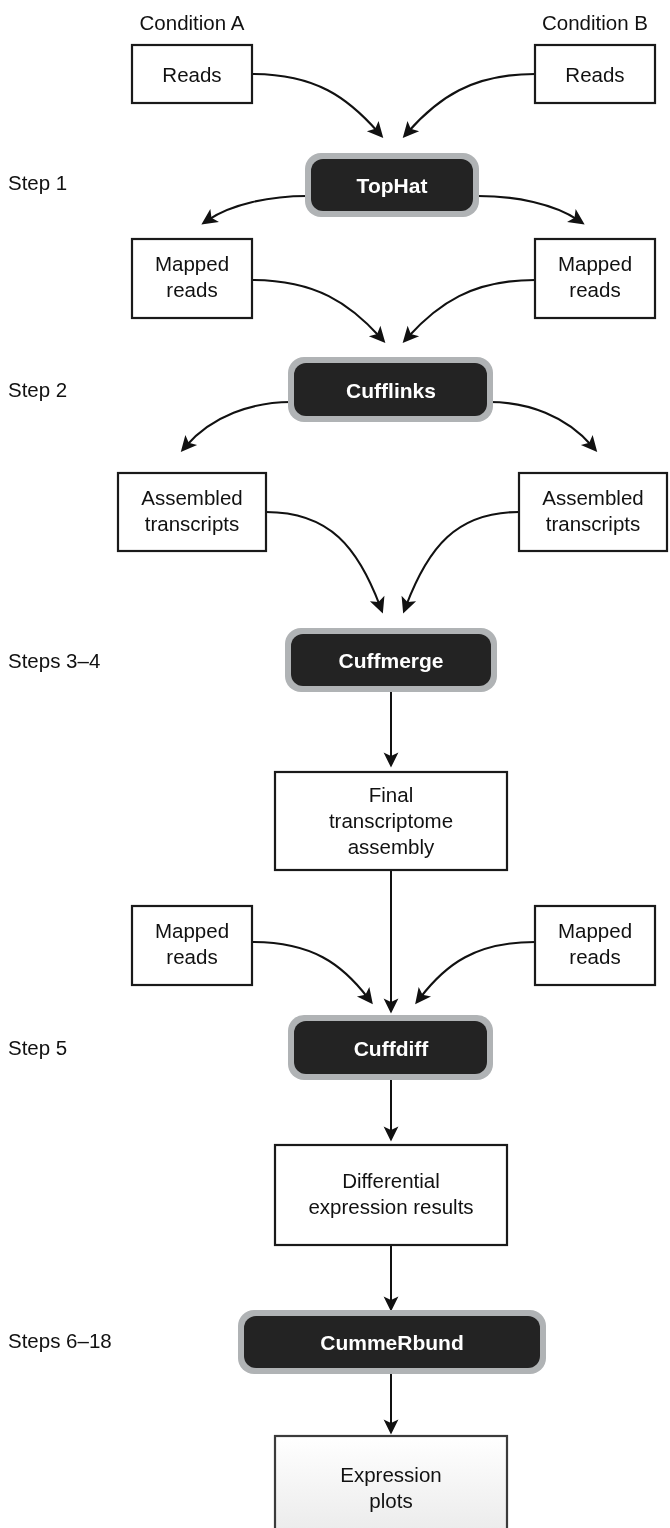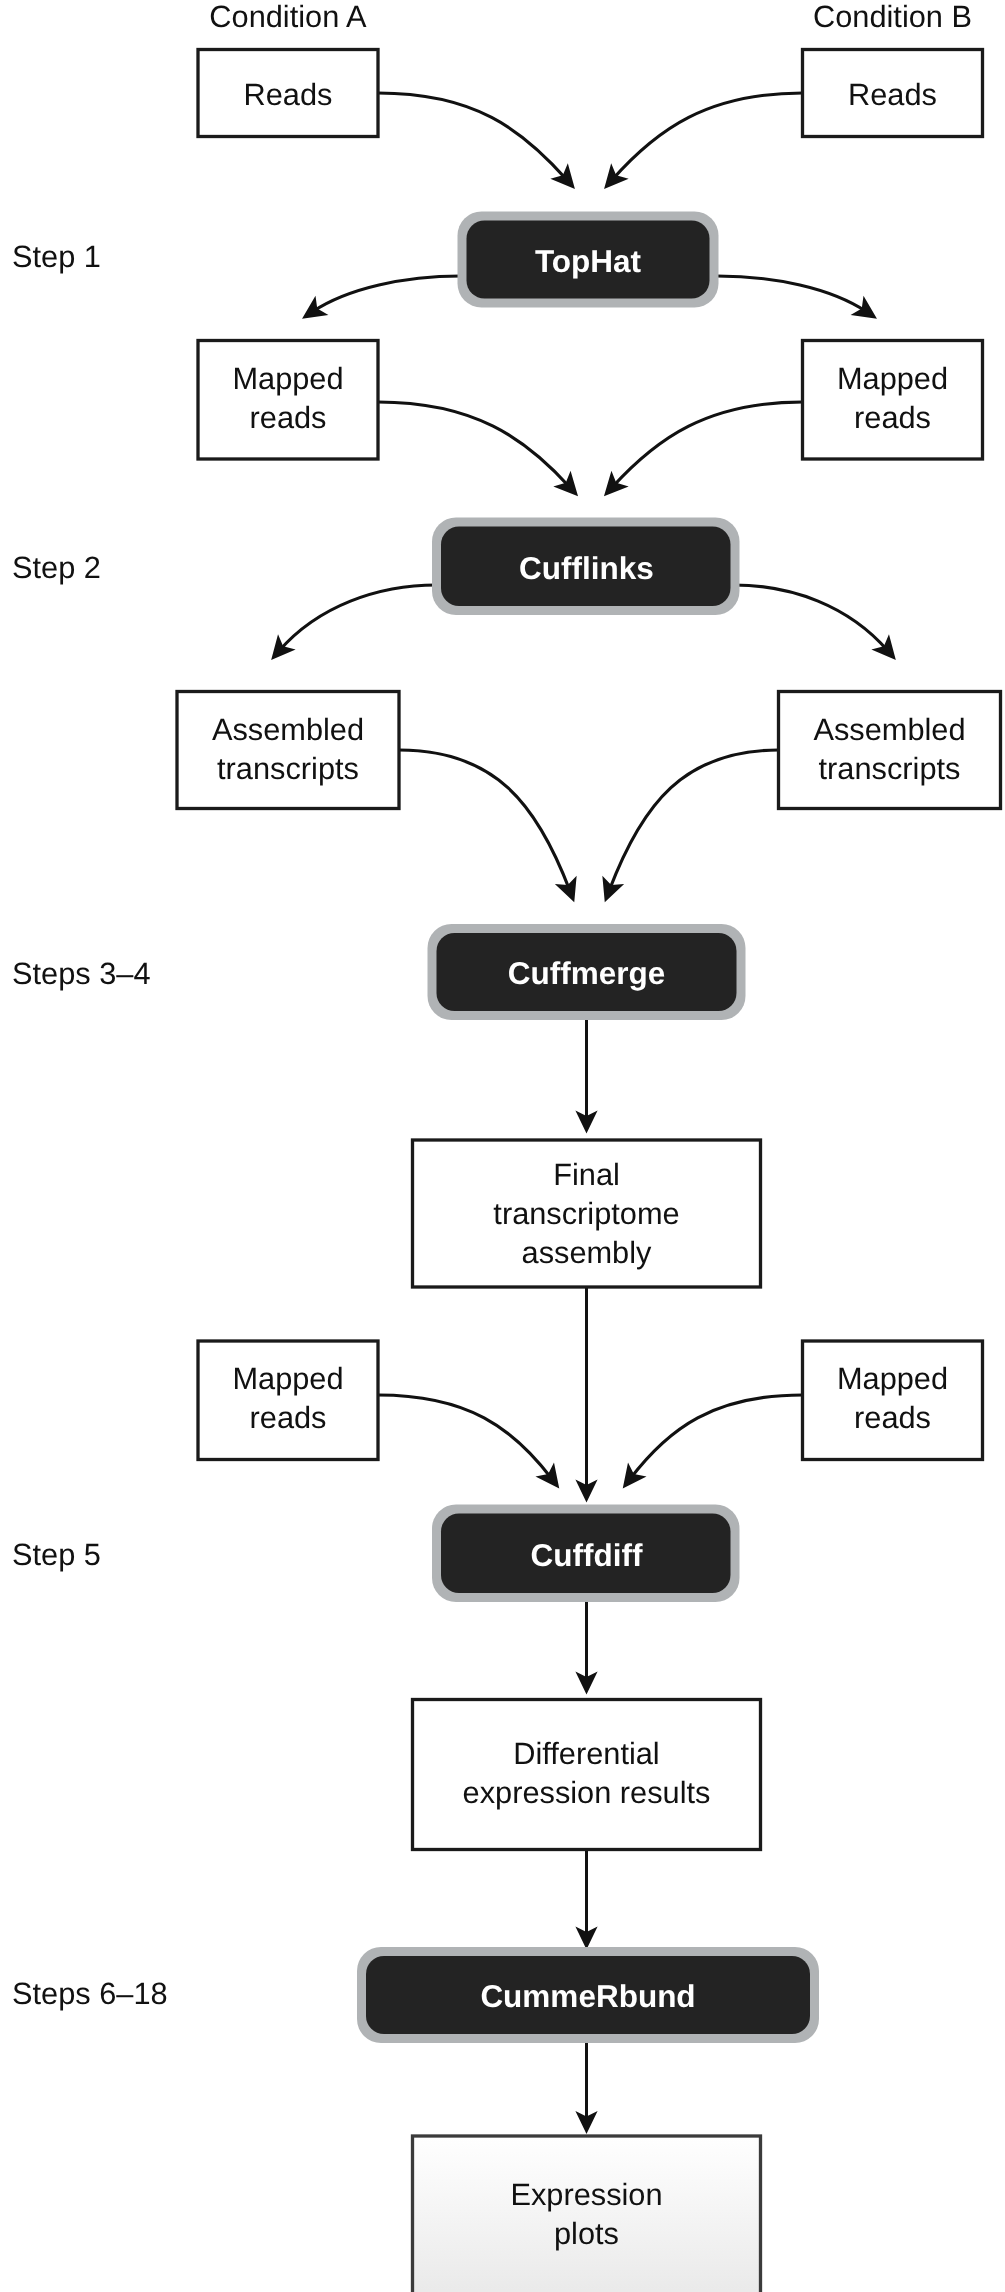--- a/index.html
+++ b/index.html
@@ -11,20 +11,21 @@
     width: 670px;
     height: 1528px;
     font-family: "Liberation Sans", sans-serif;
     overflow: hidden;
   }
   #diagram-root {
     position: relative;
     width: 670px;
     height: 1140px;
     background: #ffffff;
+    margin-top: 12px;
   }
   svg.flow {
     position: absolute;
     top: 0;
     left: 0;
     width: 670px;
     height: 1528px;
     display: block;
   }
   .proc-rect {

